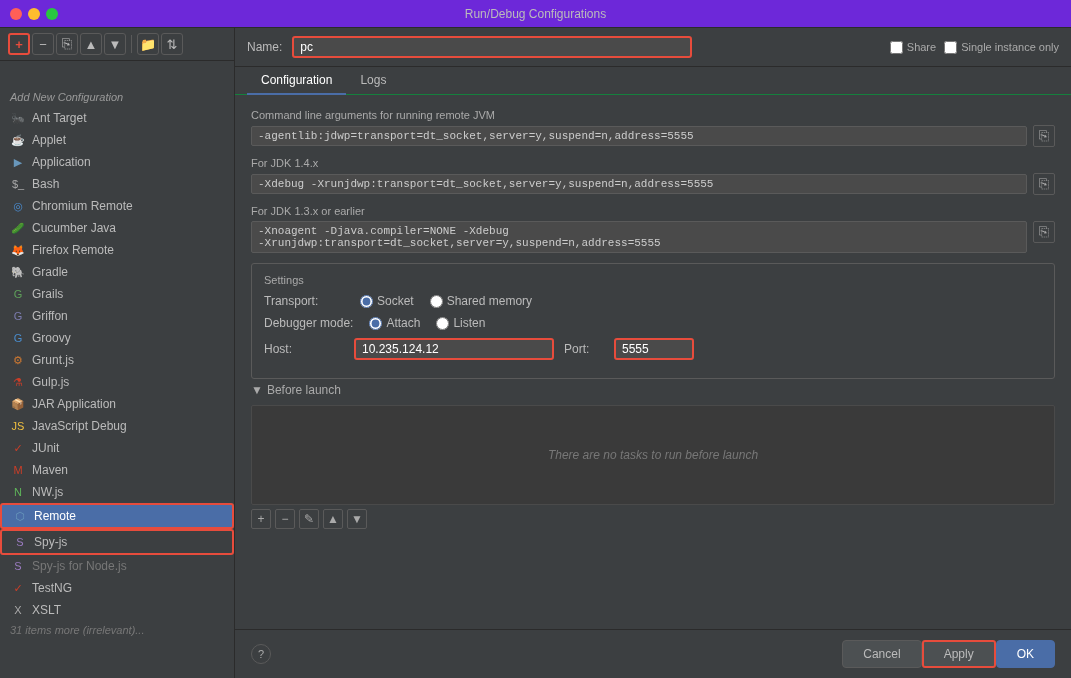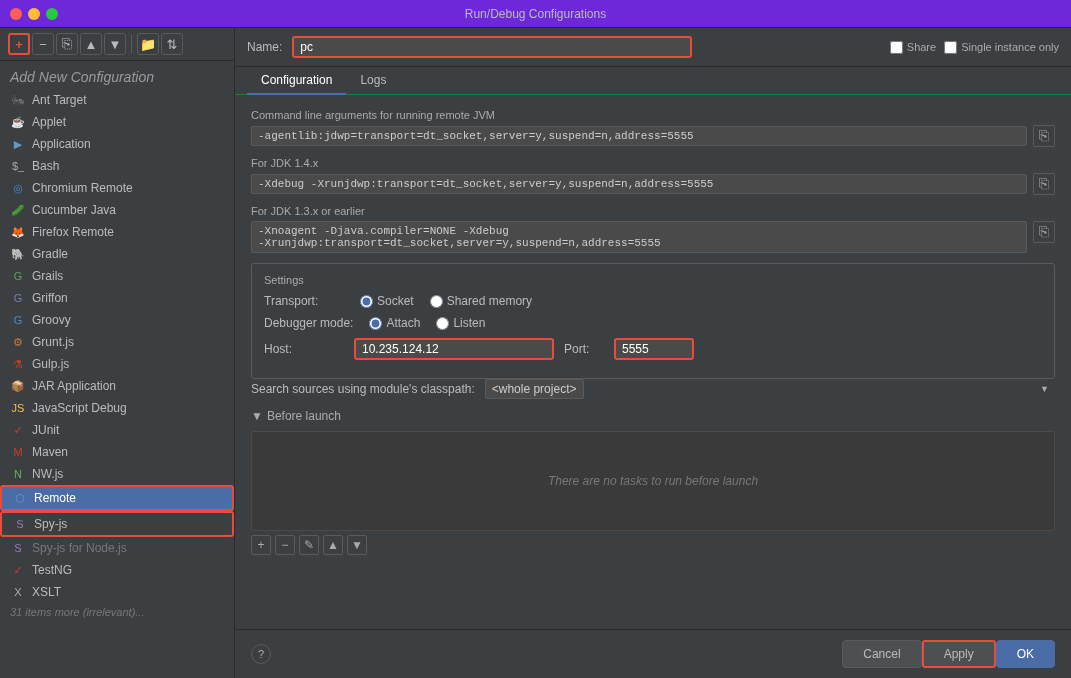--- a/index.html
+++ b/index.html
@@ -82,24 +82,25 @@
     }
     .sidebar-list {
       flex: 1;
       overflow-y: auto;
       padding: 4px 0;
     }
     .sidebar-list::-webkit-scrollbar { width: 6px; }
     .sidebar-list::-webkit-scrollbar-thumb { background: #5a5a5a; border-radius: 3px; }
     .sidebar-section-header {
       padding: 4px 10px;
-      font-size: 14px;
+      font-size: 11px;
       color: #9a9a9a;
       font-style: italic;
       cursor: default;
+      margin-top: 22px;
     }
     .sidebar-item {
       display: flex;
       align-items: center;
       padding: 3px 10px;
       cursor: pointer;
       gap: 6px;
       color: #bbbbbb;
       font-size: 12px;
     }
@@ -612,30 +613,20 @@
         </div>
 
         <div class="field-row">
           <span class="field-label">Host:</span>
           <input class="field-input host highlighted-box" type="text" value="10.235.124.12" style="">
           <span class="field-label" style="min-width:40px;">Port:</span>
           <input class="field-input port highlighted-box" type="text" value="5555" style="">
         </div>
       </div>
 
-      <div class="source-row">
-        <span class="source-label">Search sources using module's classpath:</span>
-        <div class="select-wrapper">
-          <select class="source-select">
-            <option>&lt;whole project&gt;</option>
-            <option>All modules</option>
-            <option>Custom</option>
-          </select>
-        </div>
-      </div>
 
       <div class="before-launch-section">
         <div class="before-launch-header">
           <span>▼</span>
           <span>Before launch</span>
         </div>
         <div class="before-launch-area">
           <span class="empty-message">There are no tasks to run before launch</span>
         </div>
         <div class="before-launch-toolbar">

